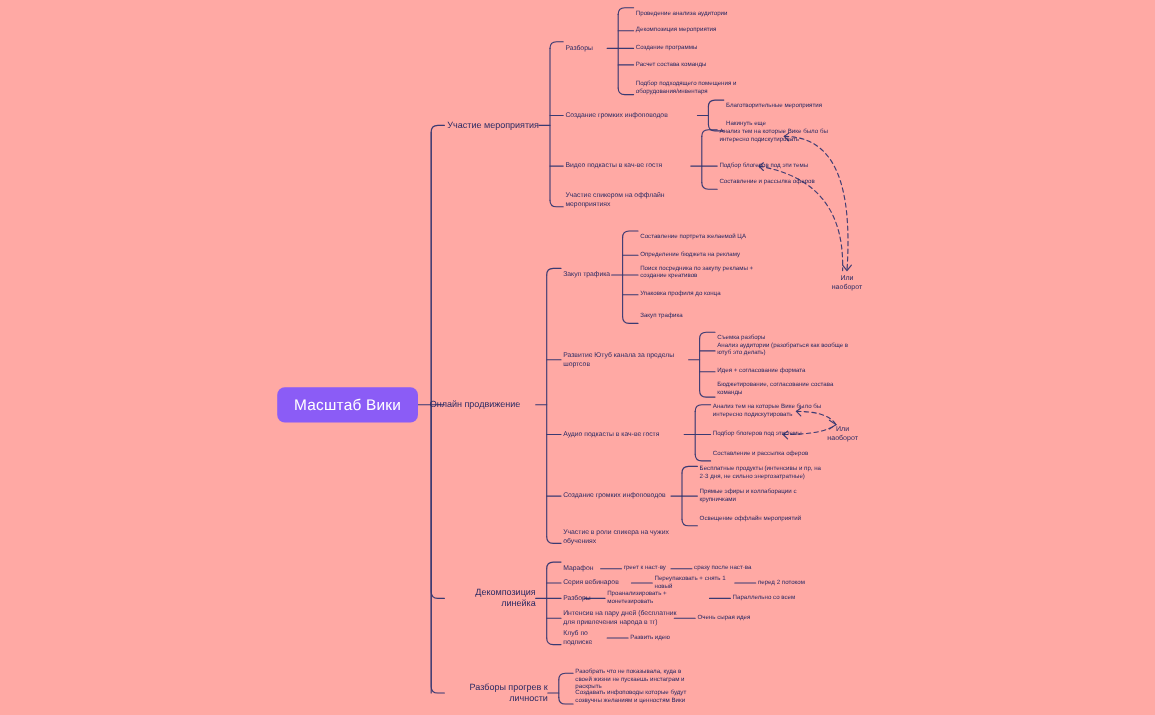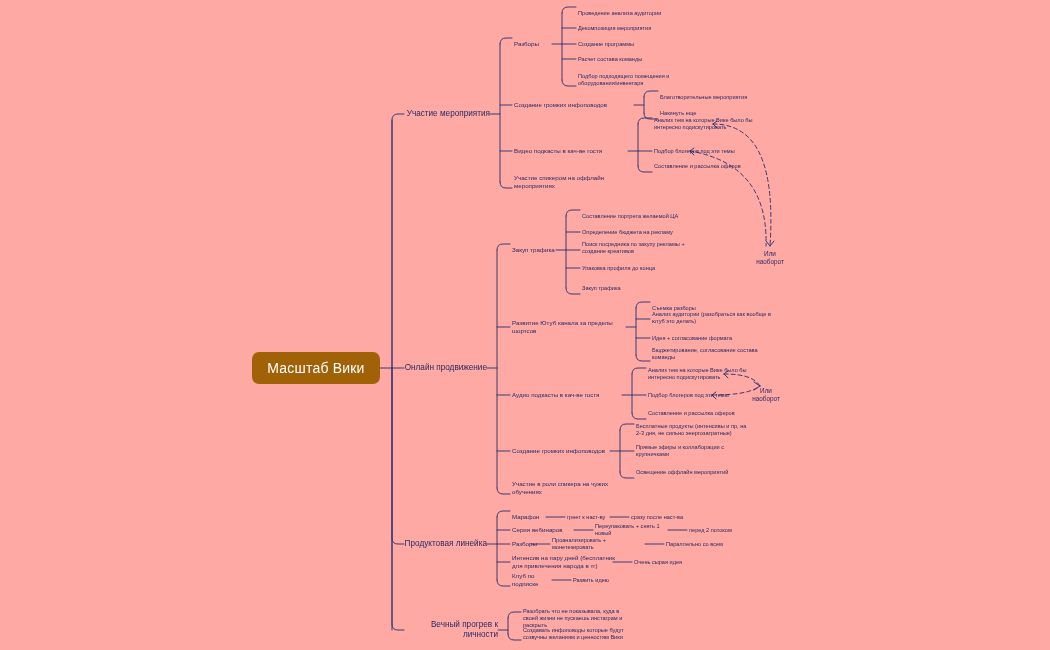--- a/index.html
+++ b/index.html
@@ -26,21 +26,21 @@
     position: absolute;
     color: #2A2A63;
     line-height: 1.22;
     white-space: pre-line;
   }
   
   #root-node {
     position: absolute;
     left: 252px; top: 352px;
     width: 128px; height: 32px;
-    background: #a16207;
+    background: #8b5cf6;
     border-radius: 7px;
     color: #FFFFFF;
     font-size: 14px;
     display: flex;
     align-items: center;
     justify-content: center;
     letter-spacing: 0.2px;
   }
   .lvl1 {
     font-size: 8.2px;
@@ -173,25 +173,25 @@
       <path d="M760 386 L 754 382 M760 386 L 754 390" stroke-dasharray="0"></path>
     </g>
   </svg>
 
   <div id="root-node">
     <span>Масштаб Вики</span>
   </div>
 
   <div class="node lvl1" style="left:402px; top:114px; width:88px;">Участие мероприятия</div>
 
-  <div class="node lvl1" style="left:402px; top:368px; width:85px;">Онлайн продвижение</div>
-
-  <div class="node lvl1" style="left:402px; top:544px; width:85px;">Продуктовая линейка</div>
-
-  <div class="node lvl1" style="left:396px; top:630px; width:102px;">Вечный прогрев к личности</div>
+  <div class="node lvl1" style="left:388px; top:368px; width:85px;">Онлайн продвижение</div>
+
+  <div class="node lvl1" style="left:402px; top:544px; width:85px;">Декомпозиция линейка</div>
+
+  <div class="node lvl1" style="left:396px; top:630px; width:102px;">Разборы прогрев к личности</div>
 
   <div class="node lvl2" style="left:514px; top:44px; width:40px;">Разборы</div>
 
   <div class="node lvl2" style="left:514px; top:105px; width:122px;">Создание громких инфоповодов</div>
 
   <div class="node lvl2" style="left:514px; top:151px; width:116px;">Видео подкасты в кач-ве гостя</div>
 
   <div class="node lvl2" style="left:514px; top:182px; width:94px;">Участие спикером на оффлайн мероприятиях</div>
 
   <div class="node lvl3" style="left:578px; top:13px; width:120px;">Проведение анализа аудитории</div>

